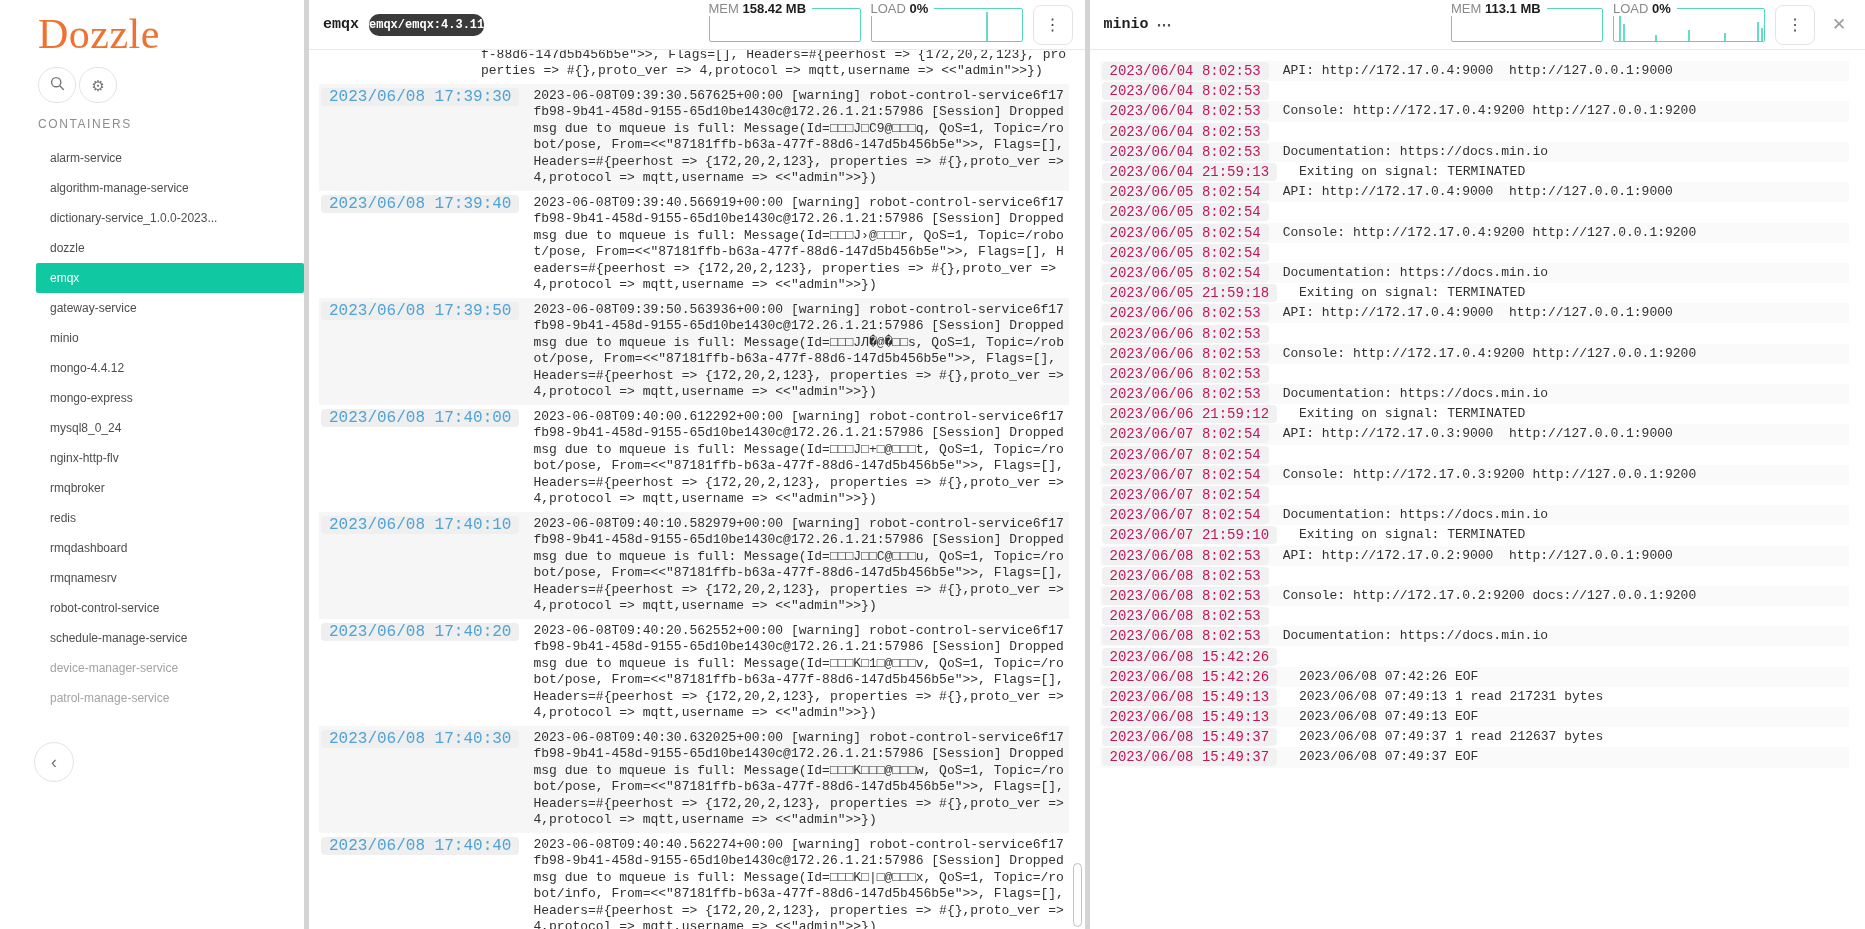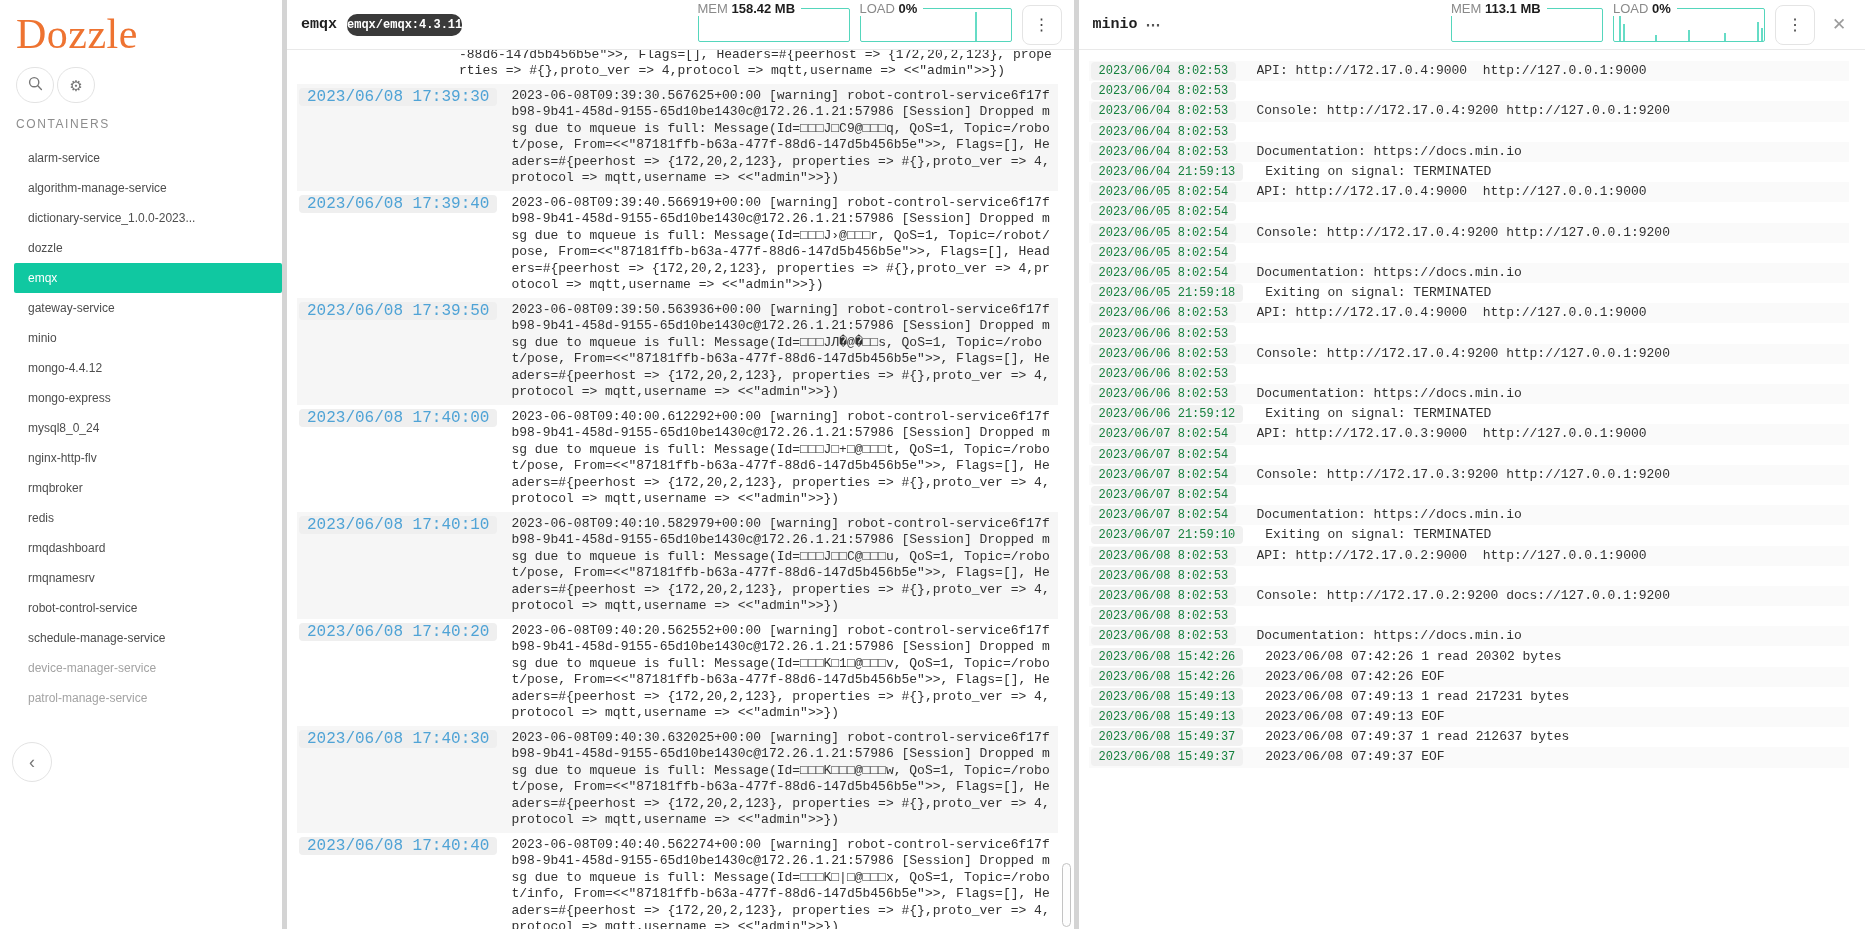--- a/index.html
+++ b/index.html
@@ -1,21 +1,21 @@
 <!DOCTYPE html>
 <html><head>
 <meta charset="utf-8">
 <style>
   * { box-sizing: border-box; }
   html,body { margin:0; padding:0; background:#fff; }
   body { font-family:"Liberation Sans", sans-serif; color:#333; }
   .app { width:1865px; height:929px; display:flex; position:relative; overflow:hidden; background:#fff; }
 
   
-  .sidebar { flex:0 0 282px; width:282px; position:relative; padding:10px 0 0 16px; background:#fff; }
+  .sidebar { flex:0 0 282px; width:282px; position:relative; padding:10px 0 0 16px; background:#fff;margin-left:22px; }
   .logo { font-family:"Liberation Serif", serif; font-size:42px; line-height:1.15; color:#ee7331; letter-spacing:0.5px; }
   .side-actions { display:flex; gap:3px; margin:9px 0 14px 0; }
   .round-btn { width:38px; height:36px; border:1px solid #e3e3e3; border-radius:18px; background:#fff;
                display:flex; align-items:center; justify-content:center; cursor:pointer; color:#767676; }
   .round-btn .glyph { font-size:15px; line-height:1; }
   .sec-label { color:#8d8d8d; font-size:12px; letter-spacing:1.6px; margin:4px 0 12px 0; }
   .nav { display:flex; flex-direction:column; }
   .item { font-size:12px; color:#4d4d4d; padding:5px 0 5px 12px; line-height:20px; cursor:pointer; white-space:nowrap;
           overflow:hidden; text-overflow:ellipsis; }
   .item.selected { background:#10c8a1; color:#fff; margin-left:-2px; padding-left:14px; border-radius:2px; }
@@ -55,22 +55,22 @@
   .lrow.alt { background:#f6f6f6; }
   .lts { flex:0 0 146px; }
   .lts .pill { display:inline-block; background:#efefef; border-radius:4px; padding:0 8px; color:#4fa3d6;
                font-size:16px; line-height:18px; white-space:nowrap; }
   .lmsg { flex:1 1 auto; min-width:0; color:#313131; line-height:16.5px; word-break:break-all; white-space:pre-wrap; }
 
   .mrow { display:flex; gap:14px; height:20.2px; align-items:center; padding:0 2px; }
   .mrow.alt { background:#fafafa; }
   .mrow.partial { height:9px; overflow:hidden; }
   .mts { flex:0 0 152px; }
-  .mts .pill { display:inline-block; background:#f1f1f1; border-radius:4px; padding:0 8px; color:#15803d;
-               font-size:12px; line-height:18px; white-space:nowrap; }
+  .mts .pill { display:inline-block; background:#f1f1f1; border-radius:4px; padding:0 8px; color:#be185d;
+               font-size:14px; line-height:18px; white-space:nowrap; }
   .mmsg { flex:1 1 auto; min-width:0; color:#313131; white-space:pre; overflow:hidden; line-height:20px; }
 
   .sthumb { position:absolute; right:3px; bottom:2px; width:9px; height:64px; background:#fdfdfd;
             border:1px solid #c3c3c3; border-radius:5px; }
 </style>
 </head>
 <body>
 
 <div class="app">
 
@@ -324,21 +324,20 @@
         <div class="mrow">
           <span class="mts"><span class="pill">2023/06/08 8:02:53</span></span>
           <span class="mmsg"></span>
         </div>
         <div class="mrow alt">
           <span class="mts"><span class="pill">2023/06/08 8:02:53</span></span>
           <span class="mmsg">Documentation: https://docs.min.io</span>
         </div>
         <div class="mrow">
           <span class="mts"><span class="pill">2023/06/08 15:42:26</span></span>
-          <span class="mmsg"> 2023/06/08 07:42:26 1 read 20302 bytes</span>
         </div>
         <div class="mrow alt">
           <span class="mts"><span class="pill">2023/06/08 15:42:26</span></span>
           <span class="mmsg"> 2023/06/08 07:42:26 EOF</span>
         </div>
         <div class="mrow">
           <span class="mts"><span class="pill">2023/06/08 15:49:13</span></span>
           <span class="mmsg"> 2023/06/08 07:49:13 1 read 217231 bytes</span>
         </div>
         <div class="mrow alt">

